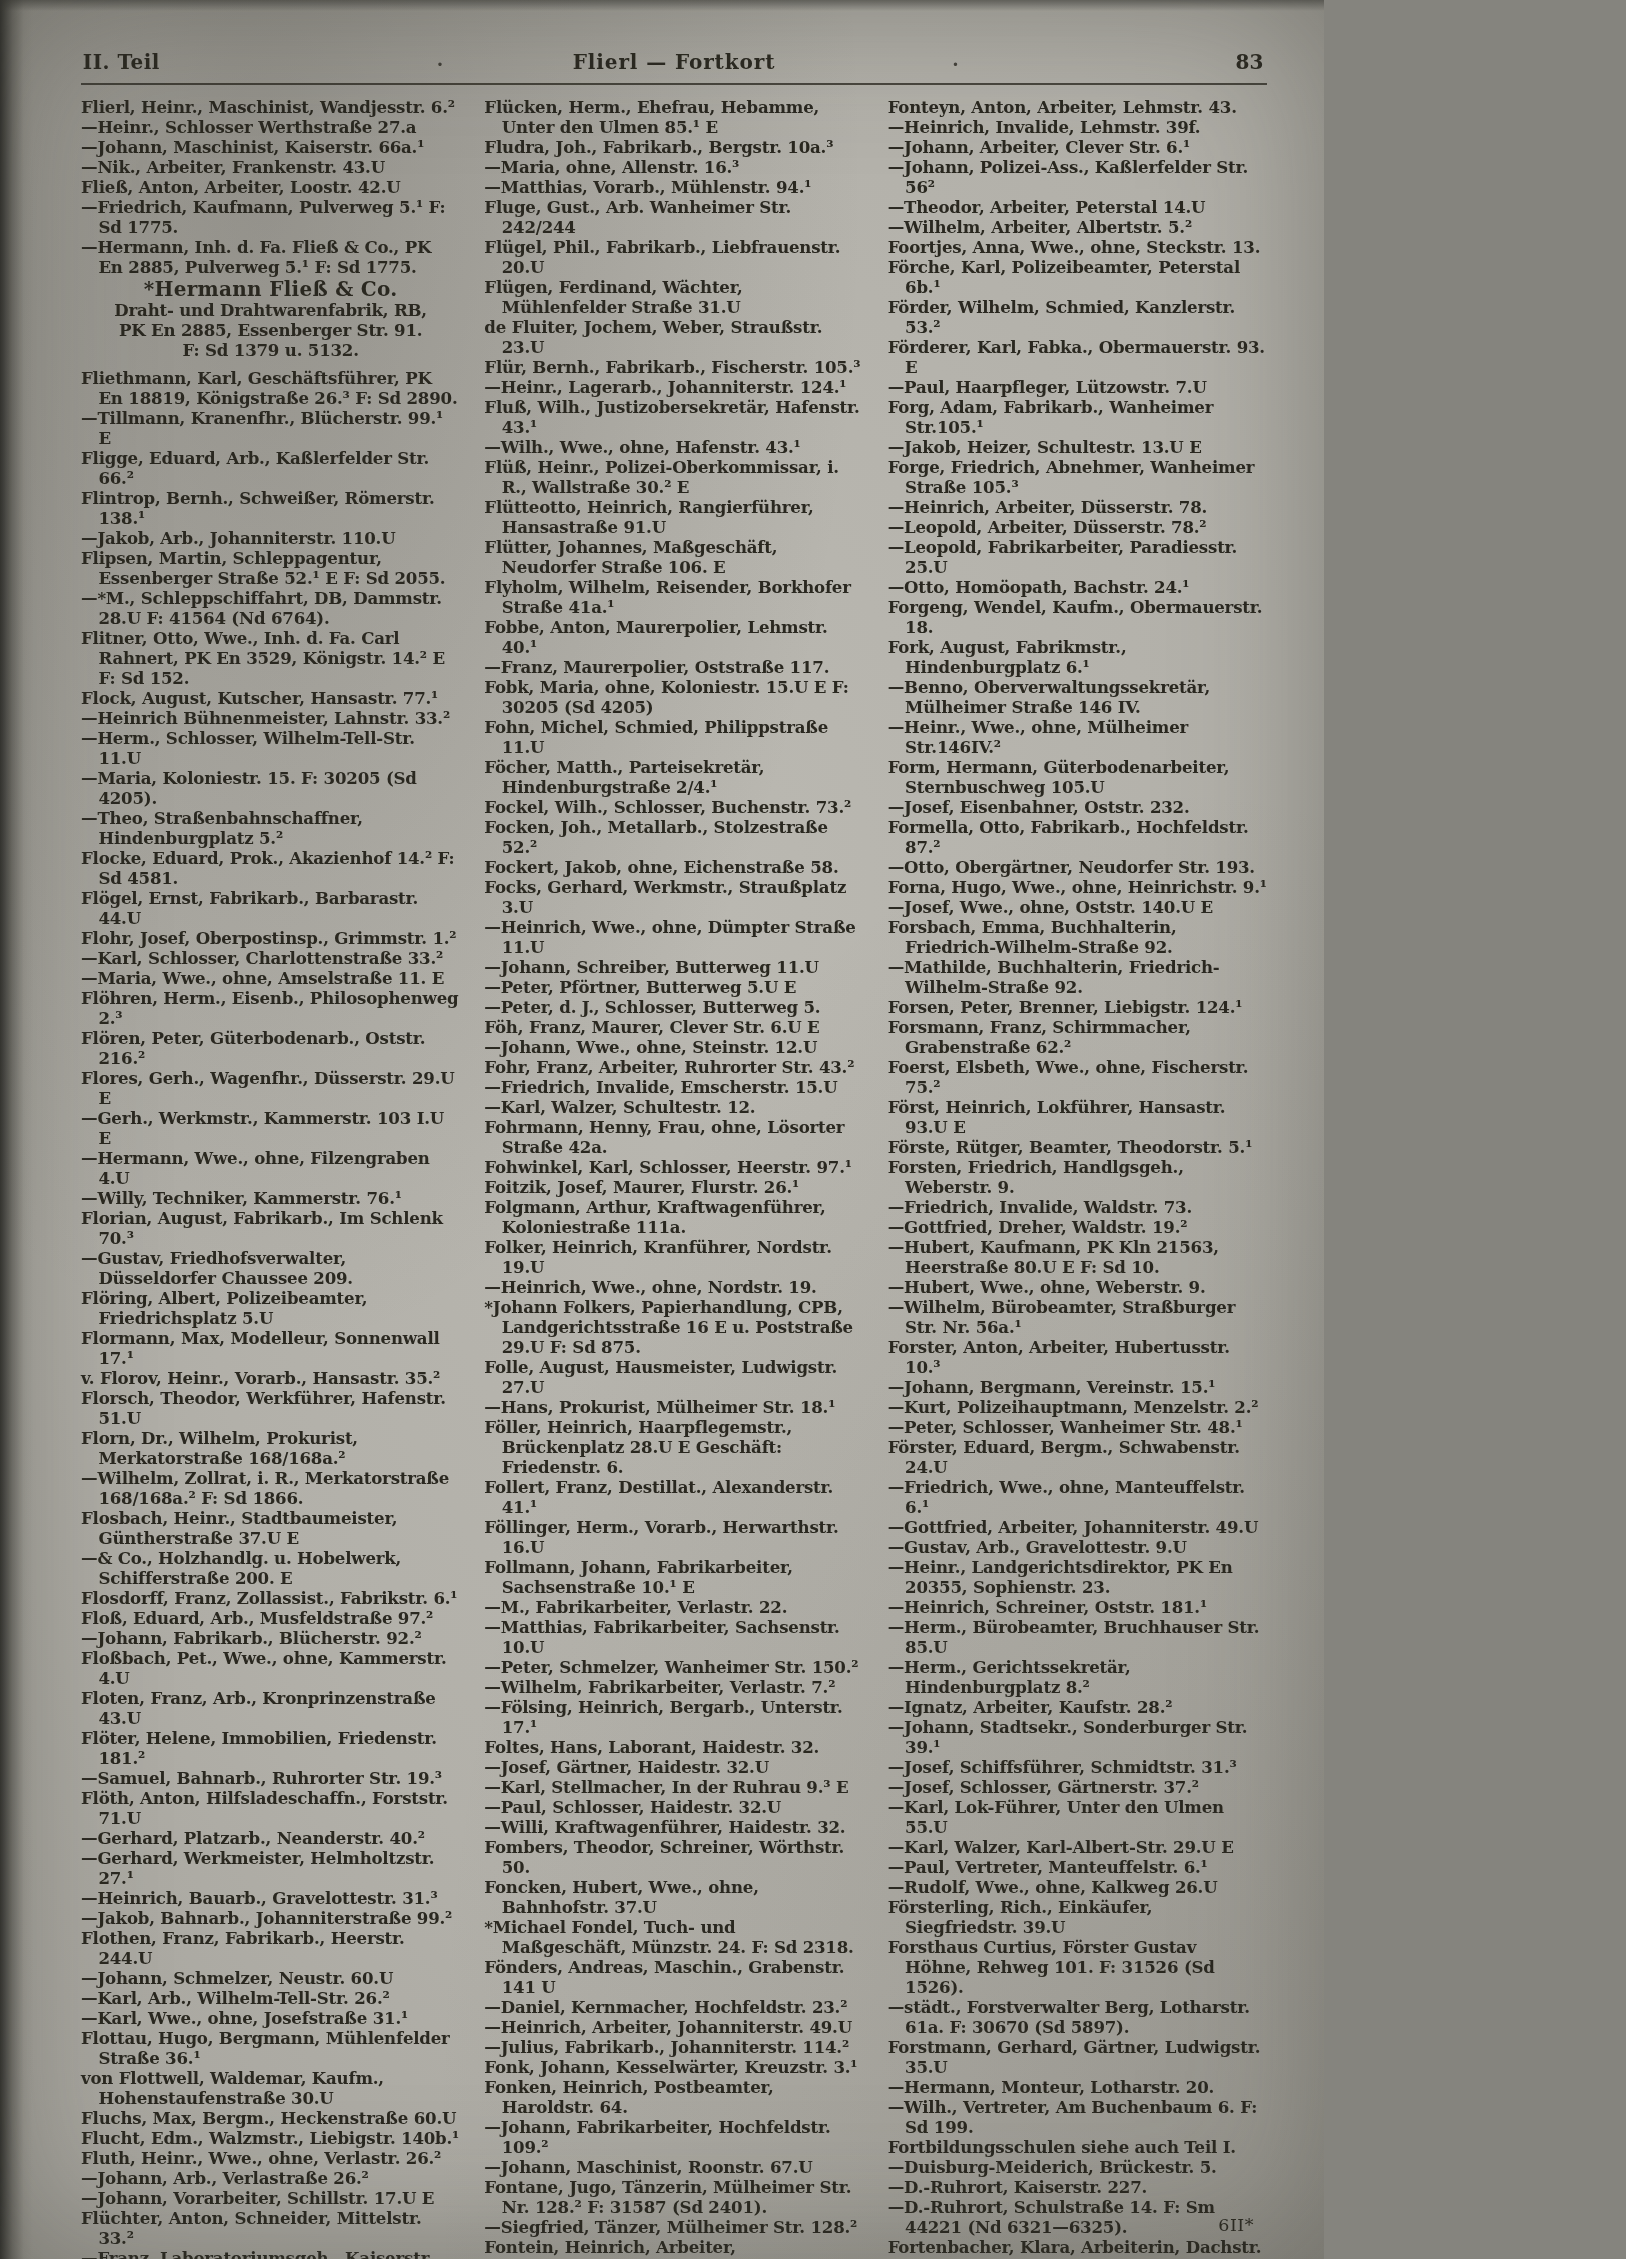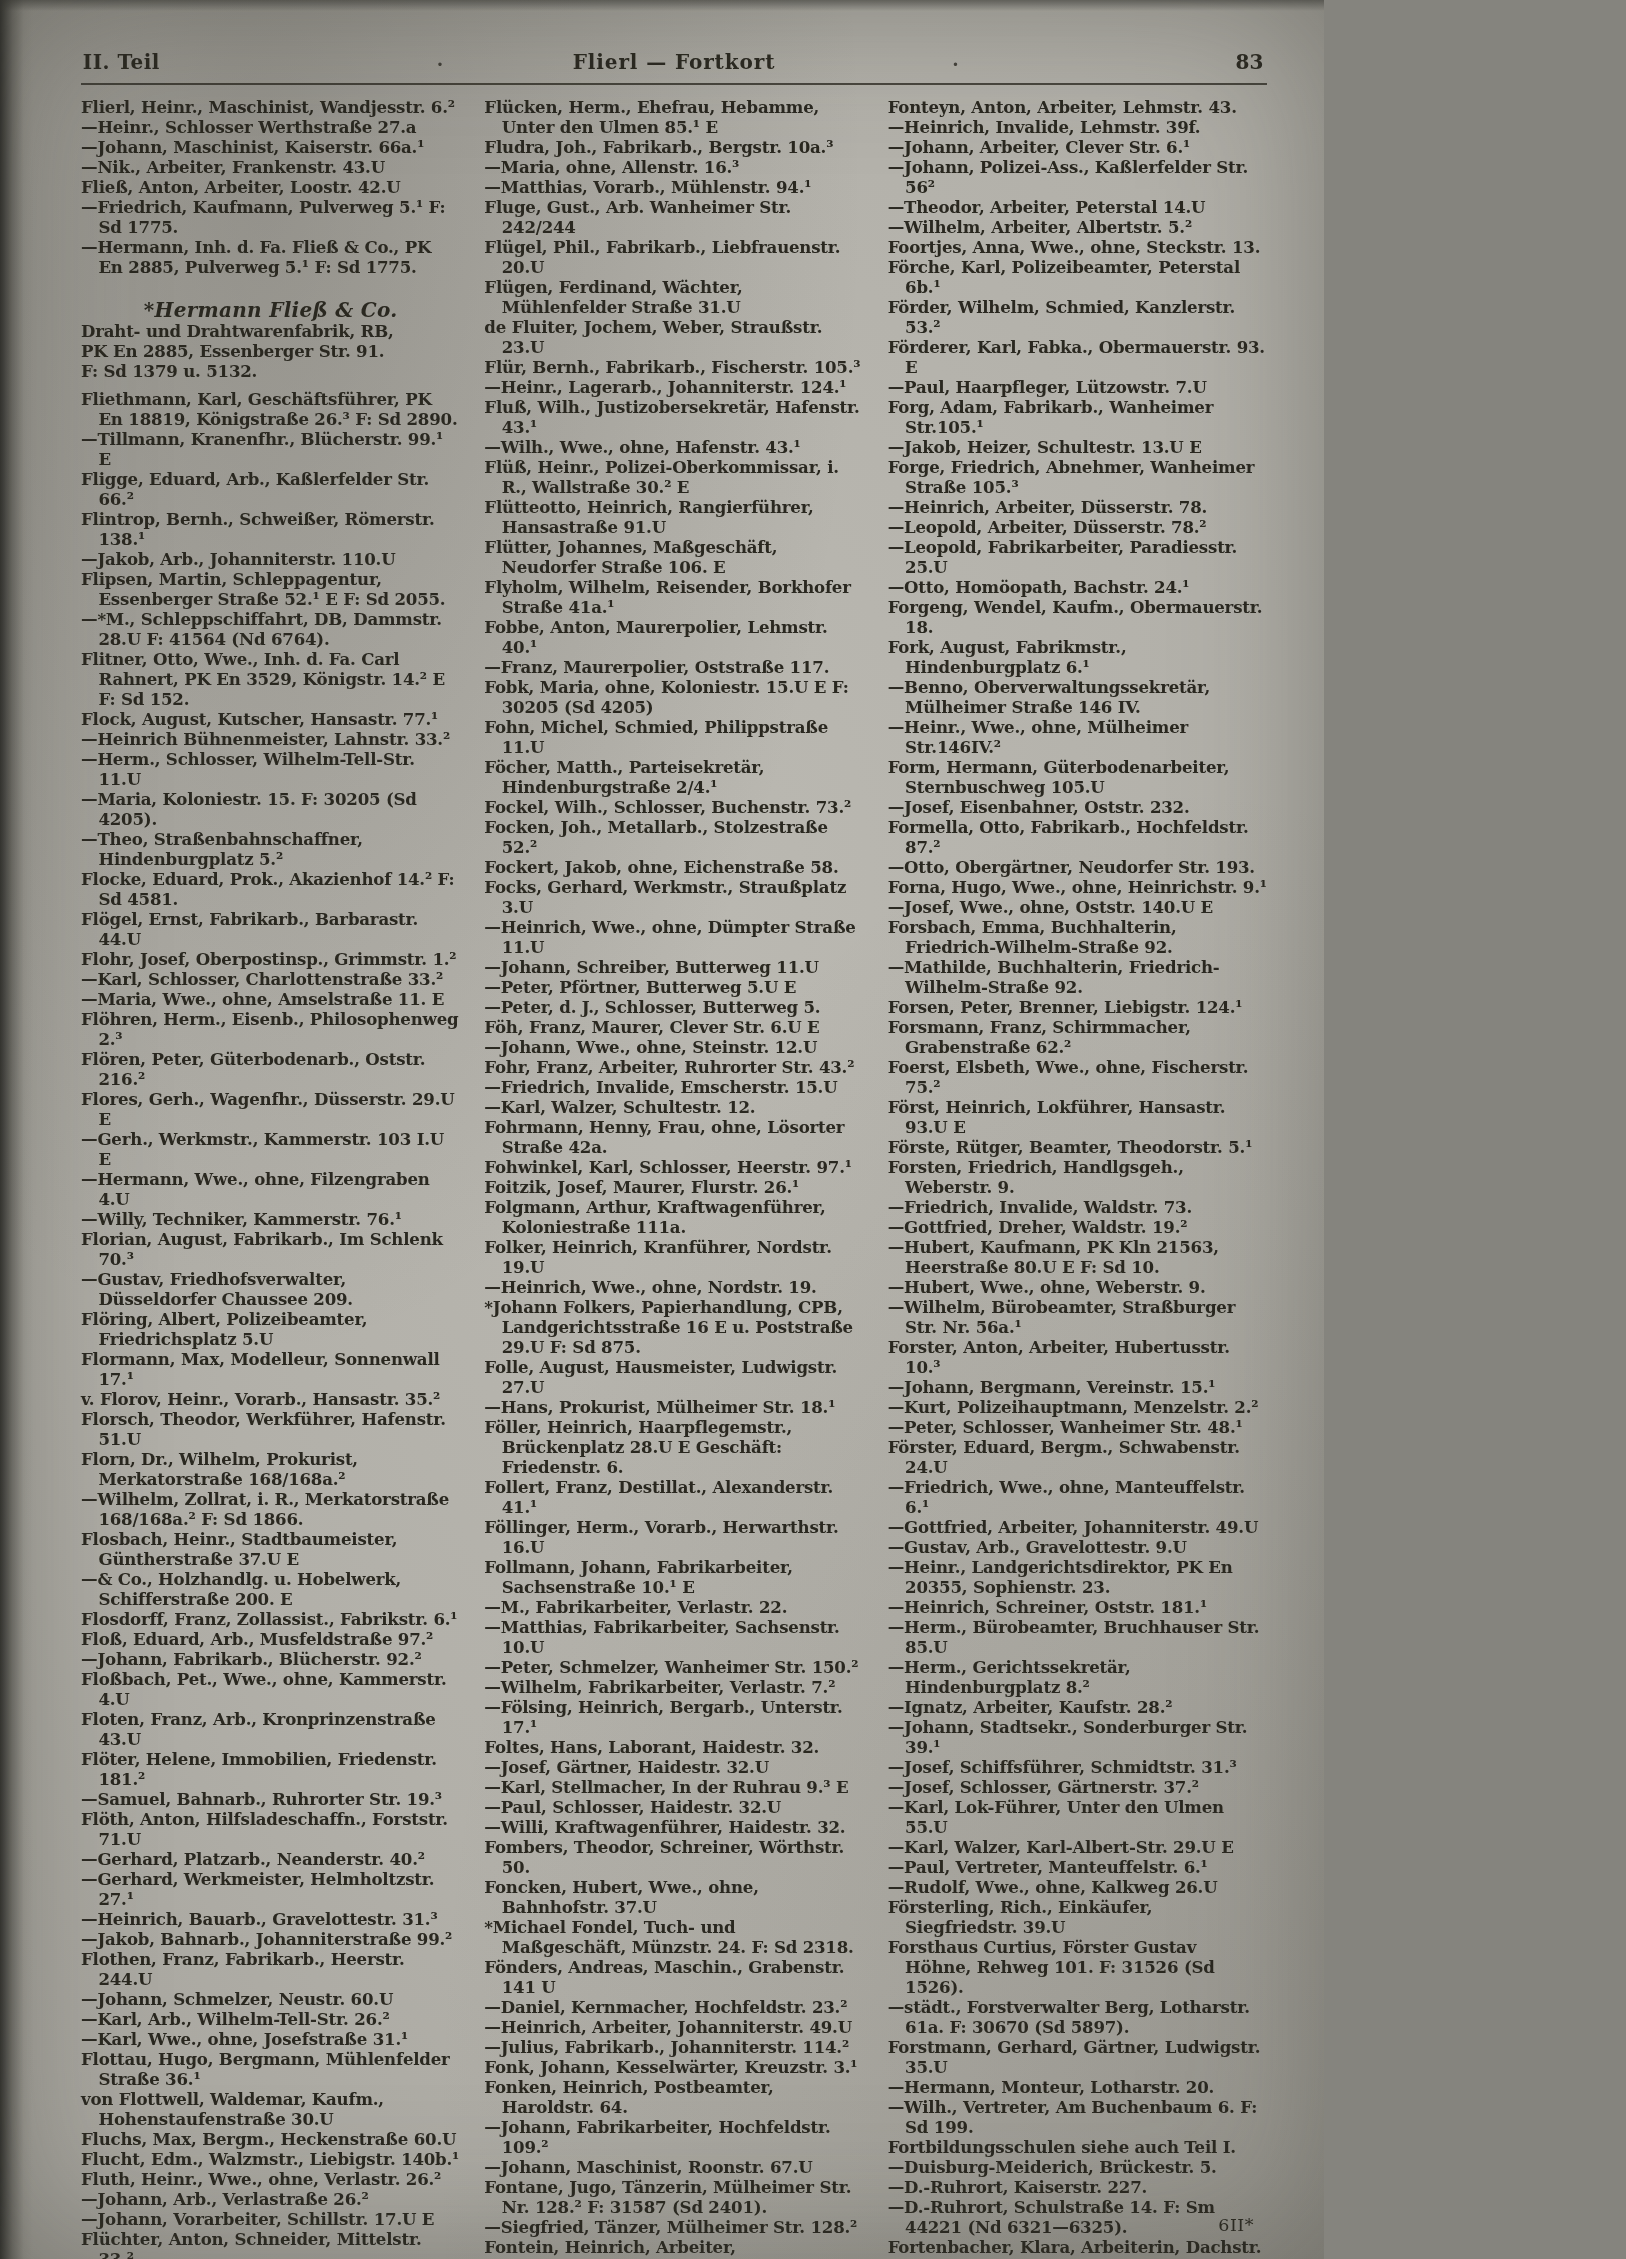--- a/index.html
+++ b/index.html
@@ -27,23 +27,23 @@
   .rh-dot{position:absolute;top:3.7px;font-size:18.5px;opacity:.8;}
   .rh-dot.dl{left:30%;}
   .rh-dot.dr{right:26%;}
 
   .rule{height:1.8px;background:rgba(42,40,32,.78);margin:0 0 12px;}
 
   .columns{display:flex;gap:24px;}
   .col{flex:1 1 0;min-width:0;font-size:16.6px;line-height:20px;font-weight:bold;letter-spacing:-0.2px;}
   .entry{margin:0;padding-left:1.05em;text-indent:-1.05em;}
   .ad-title{margin:6.5px 0 0.9px;text-align:center;font-size:20px;letter-spacing:0.3px;}
-  .ad-line{margin:0;text-align:left;}
+  .ad-line{margin:0;text-align:center;}
   .ad-line + .entry{margin-top:8.3px;}
-  .entry + .ad-title{margin-top:23px;font-style:italic;}
+  .entry + .ad-title{margin-top:2px;}
 
   .footer-sig{position:absolute;right:13px;bottom:-1.8px;font-weight:normal;font-size:17.5px;letter-spacing:0.5px;}
 </style>
 </head>
 <body>
 
 <div class="scan">
   <div class="edge-left"></div>
   <div class="edge-top"></div>
 

